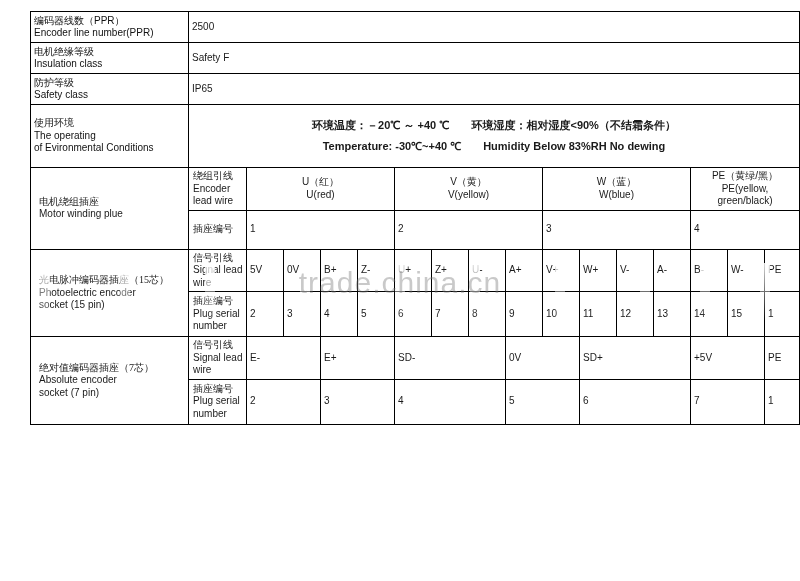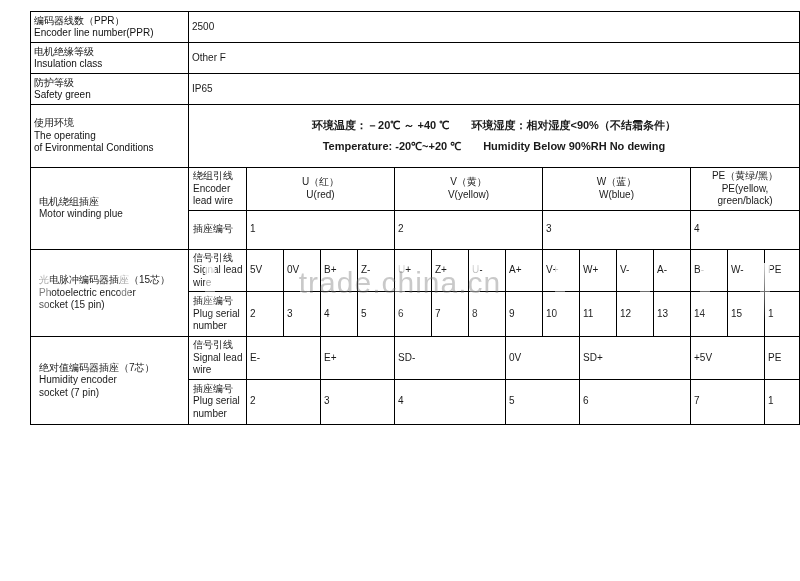--- a/index.html
+++ b/index.html
@@ -48,21 +48,21 @@
     font-size: 10px;
     line-height: 1.2;
     text-align: left;
     padding-left: 4px !important;
   }
   .big-left {
     font-size: 11.5px;
     line-height: 1.6;
     padding-left: 8px !important;
   }
-  .big-left .cn { display:block; }
+  .big-left .cn { display:block;font-family:Liberation Serif, serif; }
   .big-left .en { display:block; }
   .env-line {
     font-size: 11px;
     line-height: 1.9;
     text-align: center;
     font-weight: bold;
   }
   .env-line span.sep { display: inline-block; width: 22px; }
   .phase {
     font-size: 11px;
@@ -147,43 +147,43 @@
           <span class="en">Encoder line number(PPR)</span>
         </td>
         <td class="ctr" colspan="16" style="height:26px">2500</td>
       </tr>
 
       <tr>
         <td class="lbl">
           <span class="cn">电机绝缘等级</span>
           <span class="en">Insulation class</span>
         </td>
-        <td class="ctr" colspan="16" style="height:26px">Other F</td>
+        <td class="ctr" colspan="16" style="height:26px">Safety F</td>
       </tr>
 
       <tr>
         <td class="lbl">
           <span class="cn">防护等级</span>
-          <span class="en">Safety green</span>
+          <span class="en">Safety class</span>
         </td>
         <td class="ctr" colspan="16" style="height:26px">IP65</td>
       </tr>
 
       <tr>
         <td class="lbl" style="height:58px">
           <span class="cn">使用环境</span>
           <span class="en">The operating</span>
           <span class="en">of Evironmental Conditions</span>
         </td>
         <td colspan="16">
           <div class="env-line">
             <span>环境温度：－20℃ ～ +40 ℃</span><span class="sep"></span><span>环境湿度：相对湿度&lt;90%（不结霜条件）</span>
           </div>
           <div class="env-line">
-            <span>Temperature: -20℃~+20 ℃</span><span class="sep"></span><span>Humidity  Below 90%RH No dewing</span>
+            <span>Temperature: -30℃~+40 ℃</span><span class="sep"></span><span>Humidity  Below 83%RH No dewing</span>
           </div>
         </td>
       </tr>
 
       <tr>
         <td class="big-left" rowspan="2" style="height:52px">
           <span class="cn">电机绕组插座</span>
           <span class="en">Motor winding plue</span>
         </td>
         <td class="mid-label">
@@ -267,21 +267,21 @@
         <td>12</td>
         <td>13</td>
         <td>14</td>
         <td>15</td>
         <td>1</td>
       </tr>
 
       <tr>
         <td class="big-left" rowspan="2" style="height:80px">
           <span class="cn">绝对值编码器插座（7芯）</span>
-          <span class="en">Humidity encoder</span>
+          <span class="en">Absolute encoder</span>
           <span class="en">socket (7 pin)</span>
         </td>
         <td class="mid-label">
           <span>信号引线</span><br>
           <span>Signal lead</span><br>
           <span>wire</span>
         </td>
         <td class="ctr" colspan="2">E-</td>
         <td class="ctr" colspan="2">E+</td>
         <td class="ctr" colspan="3">SD-</td>

